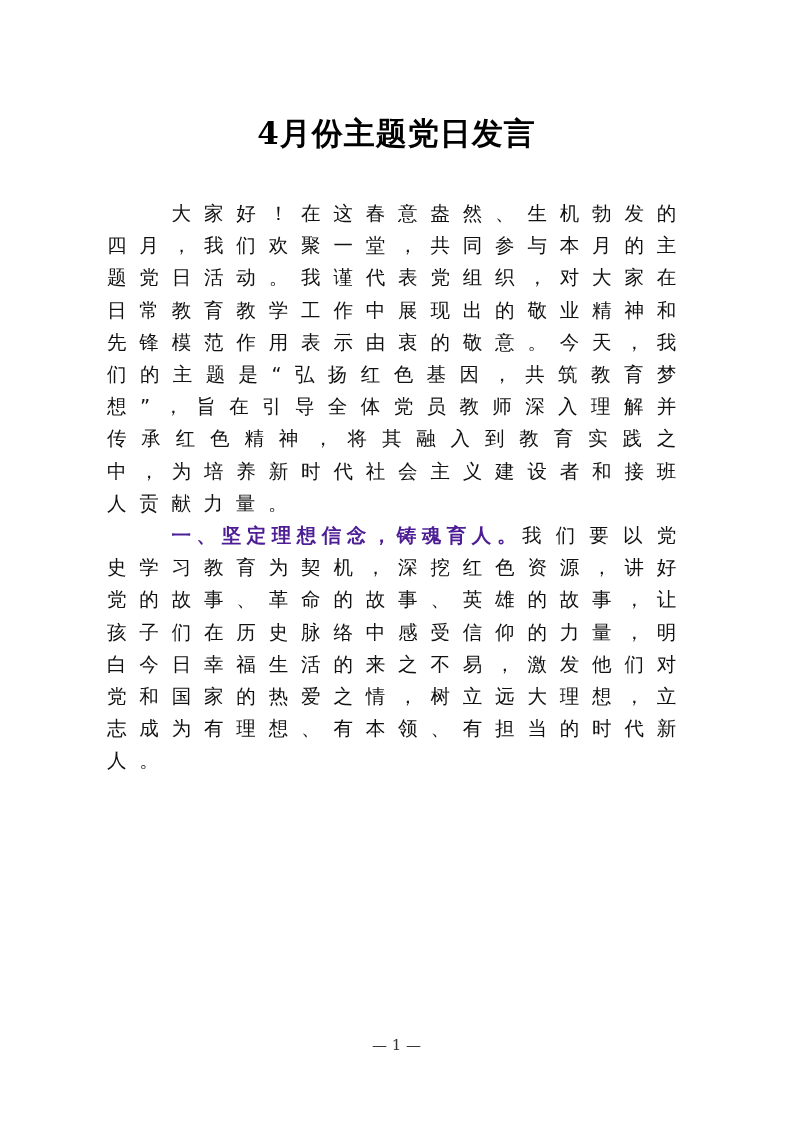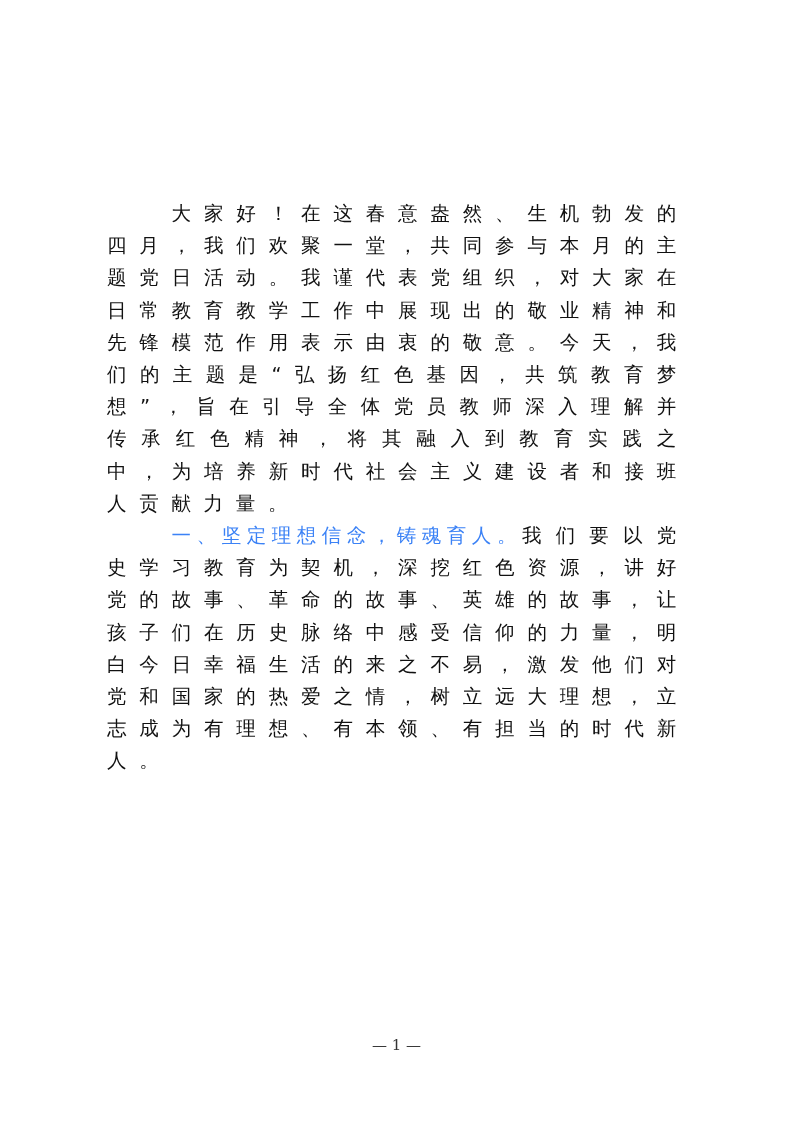--- a/index.html
+++ b/index.html
@@ -12,30 +12,31 @@
     line-height: 40px;
   }
   .body {
     position: absolute; left: 107px; top: 198px; width: 582px;
     font-family: "DejaVu Sans", "Liberation Sans", sans-serif;
     font-size: 19.5px; line-height: 32.2px; color: #111;
     letter-spacing: 12.7px; text-align: justify;
   }
   .para { margin: 0; padding: 0; }
   .para.indent { text-indent: 64.6px; }
-  .strong { font-weight: normal; color: #3b82f6; letter-spacing: 4px; }
+  .strong { font-weight: bold; color: #4c1d95; letter-spacing: 4px; }
   .footer {
     position: absolute; left: 0; top: 1036px; width: 793px; text-align: center;
     font-family: "DejaVu Serif", "Liberation Serif", serif; font-size: 15px; color: #333;
   }
 </style>
 </head>
 <body>
 
 <div class="page">
+  <div class="title">4月份主题党日发言</div>
 
   <div class="body">
 
     <p class="para indent"><span>大家好！在这春意盎然、生机勃发的四月，我们欢聚一堂，共同参与本月的主题党日活动。我谨代表党组织，对大家在日常教育教学工作中展现出的敬业精神和先锋模范作用表示由衷的敬意。今天，我们的主题是“弘扬红色基因，共筑教育梦想”，旨在引导全体党员教师深入理解并传承红色精神，将其融入到教育实践之中，为培养新时代社会主义建设者和接班人贡献力量。</span></p>
 
 
     <p class="para indent"><span class="strong">一、坚定理想信念，铸魂育人。</span><span>我们要以党史学习教育为契机，深挖红色资源，讲好党的故事、革命的故事、英雄的故事，让孩子们在历史脉络中感受信仰的力量，明白今日幸福生活的来之不易，激发他们对党和国家的热爱之情，树立远大理想，立志成为有理想、有本领、有担当的时代新人。</span></p>
 
   </div>
 

